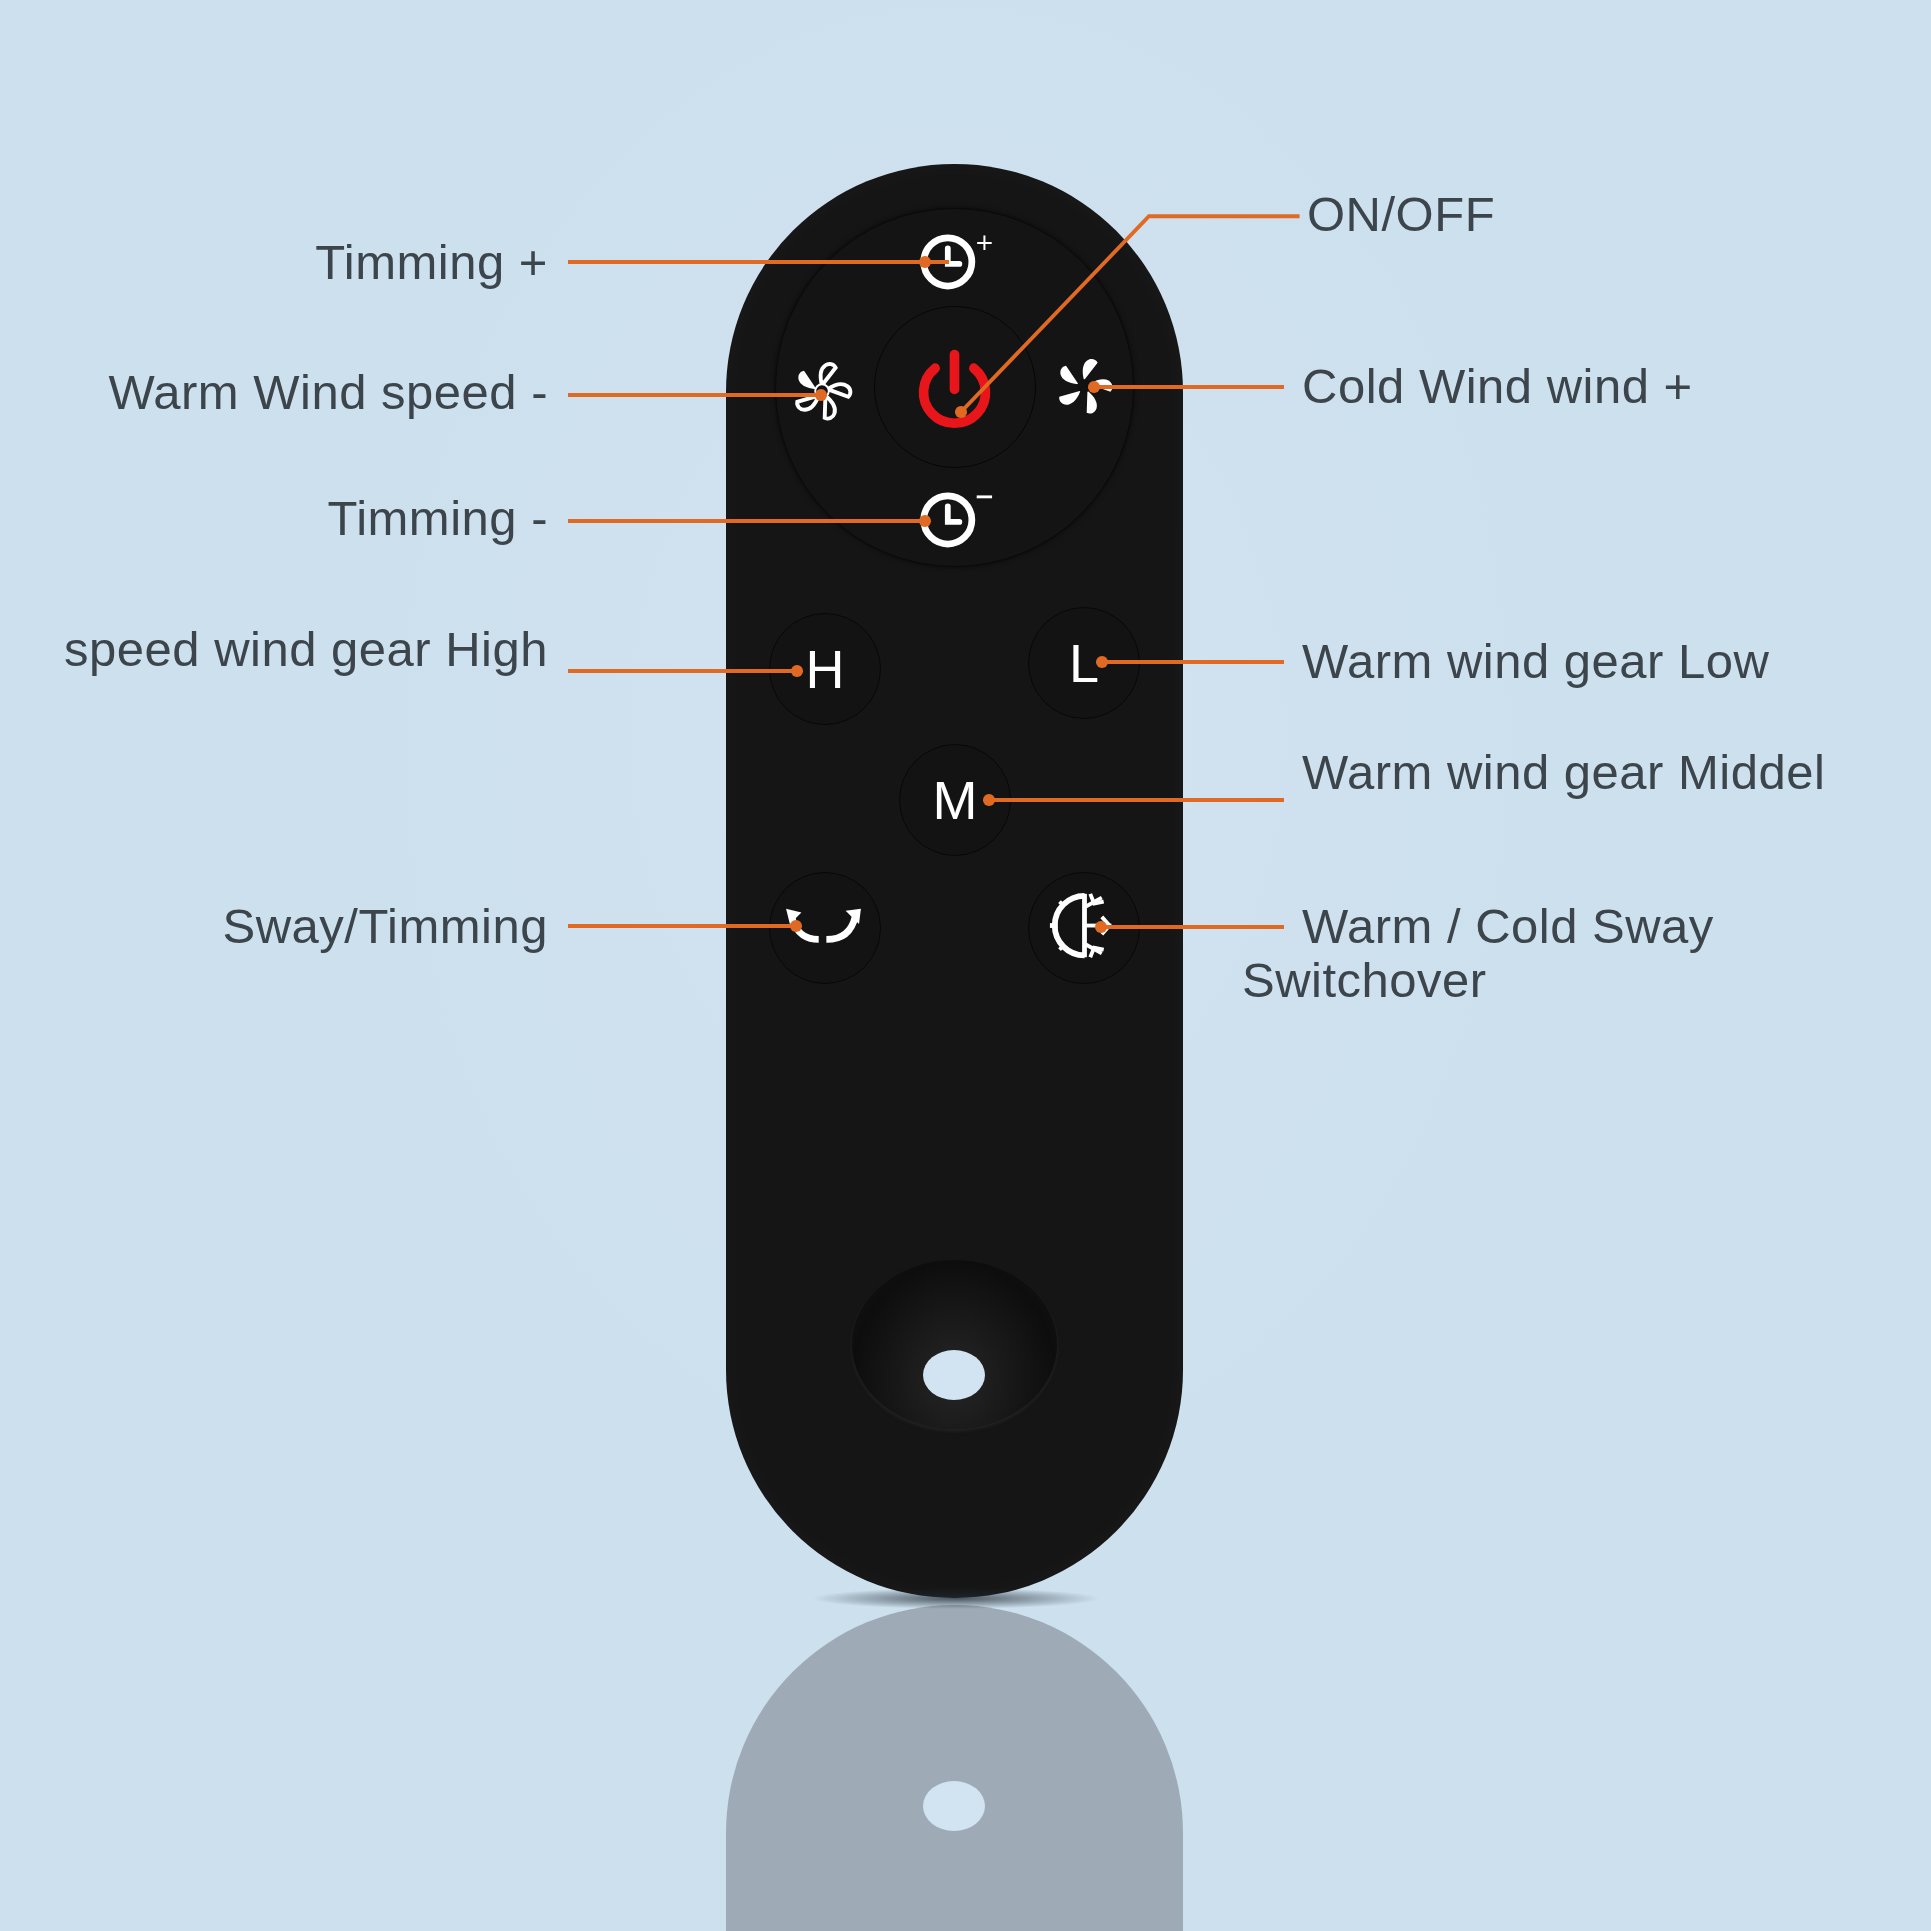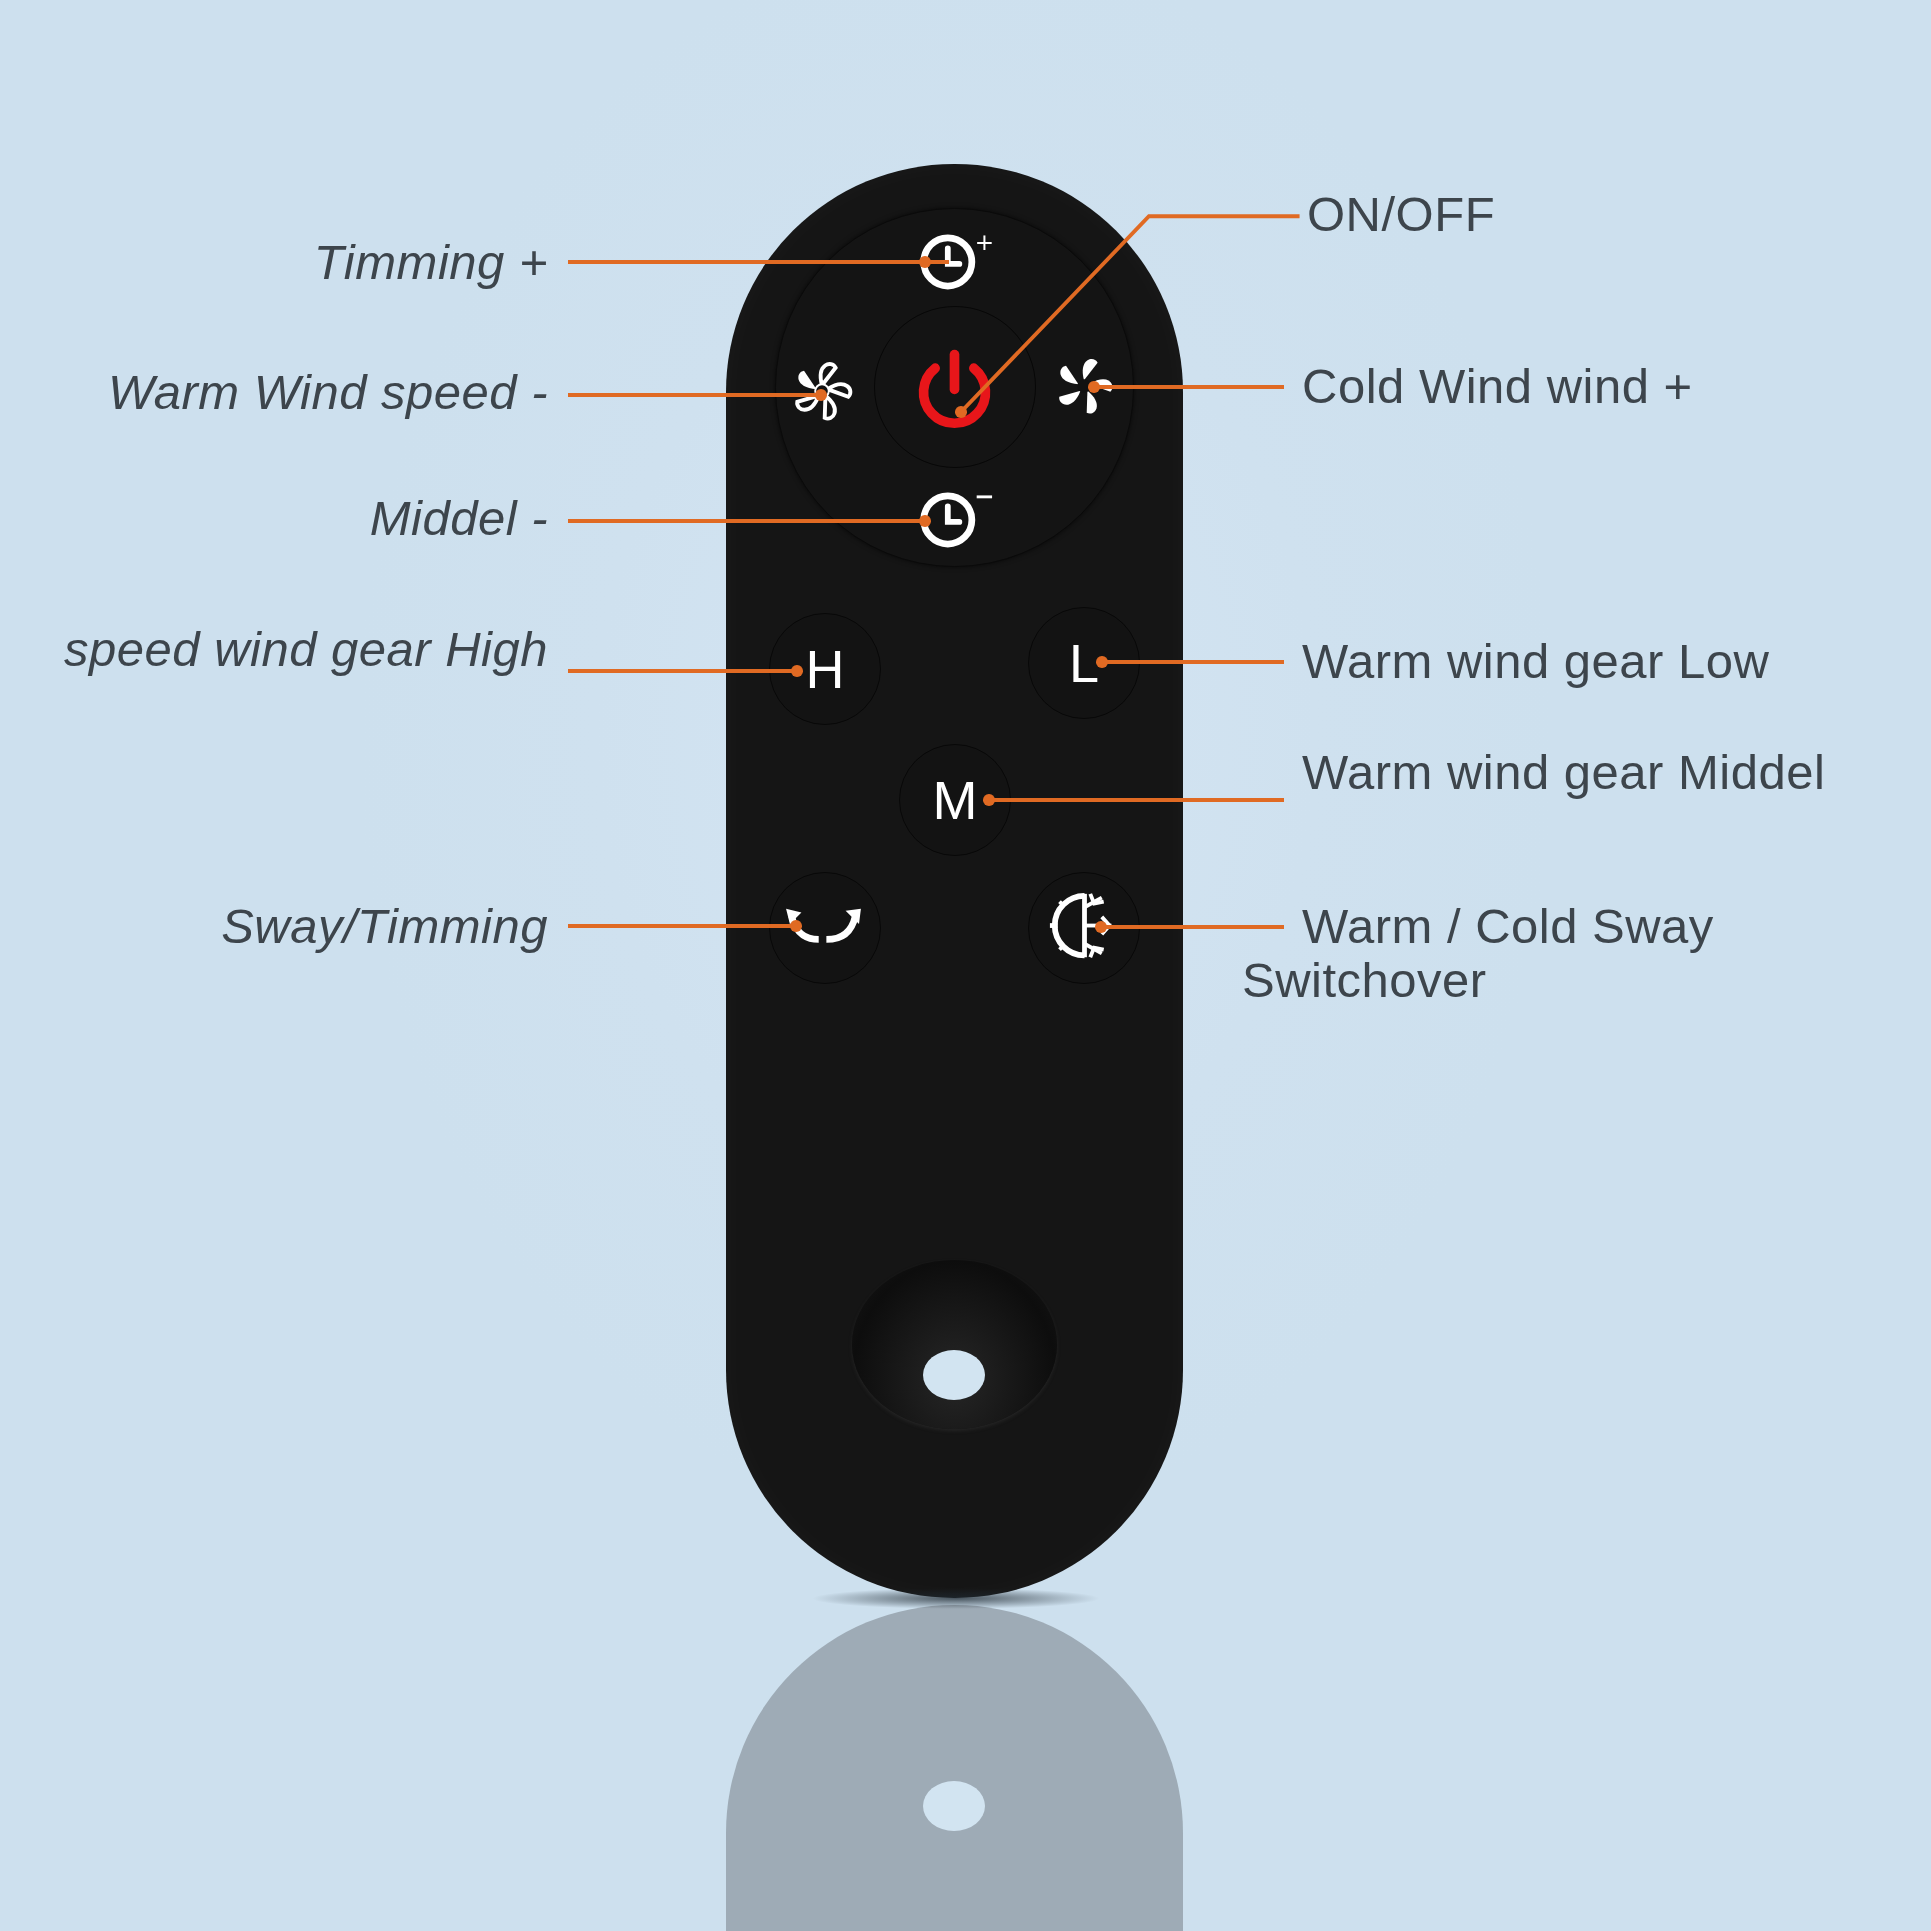--- a/index.html
+++ b/index.html
@@ -5,21 +5,21 @@
   html, body { margin:0; padding:0; }
   body {
     width:1931px; height:1931px; position:relative; overflow:hidden;
     background: radial-gradient(ellipse 599px 792px at 956px 734px, #d4e5f3 0%, #cfe1ef 60%, #cde0ee 100%);
     font-family: "Liberation Sans", "DejaVu Sans", sans-serif;
   }
   .label {
     position:absolute; color:#3d454c; font-size:49px; line-height:56px; white-space:nowrap;
     letter-spacing:0.5px;
   }
-  .label.left { text-align:right;font-style:italic; }
+  .label.left { text-align:right; }
   .leader { position:absolute; background:#e06a23; height:3.9px; }
   .dot { position:absolute; width:11.6px; height:11.6px; border-radius:50%; background:#e06a23; margin:-5.8px 0 0 -5.8px; }
   .remote {
     position:absolute; left:726px; top:164px; width:457px; height:1434px;
     background:#151515; border-radius:228px;
     box-shadow: inset 0 0 29px rgba(255,255,255,0.03);
   }
   .shadow-bar {
     position:absolute; left:811px; top:1588px; width:290px; height:21px; border-radius:50%;
     background: radial-gradient(ellipse at center, rgba(30,40,48,0.75) 0%, rgba(30,40,48,0) 70%);
@@ -157,21 +157,21 @@
 <div class="dot" style="left:1102px;top:662px"></div>
 
 <div class="leader" style="left:989px;top:798px;width:295px"></div>
 <div class="dot" style="left:989px;top:800px"></div>
 
 <div class="leader" style="left:1101px;top:925px;width:183px"></div>
 <div class="dot" style="left:1101px;top:927px"></div>
 
 <div class="label left" style="right:1383px;top:234px">Timming +</div>
 <div class="label left" style="right:1383px;top:364px">Warm Wind speed -</div>
-<div class="label left" style="right:1383px;top:490px">Middel -</div>
+<div class="label left" style="right:1383px;top:490px">Timming -</div>
 <div class="label left" style="right:1383px;top:621px">speed wind gear High</div>
 <div class="label left" style="right:1383px;top:898px">Sway/Timming</div>
 
 <div class="label" style="left:1307px;top:186px">ON/OFF</div>
 <div class="label" style="left:1302px;top:358px">Cold Wind wind +</div>
 <div class="label" style="left:1302px;top:633px">Warm wind gear Low</div>
 <div class="label" style="left:1302px;top:744px">Warm wind gear Middel</div>
 <div class="label" style="left:1302px;top:898px">Warm / Cold Sway</div>
 <div class="label" style="left:1242px;top:952px">Switchover</div>
 

